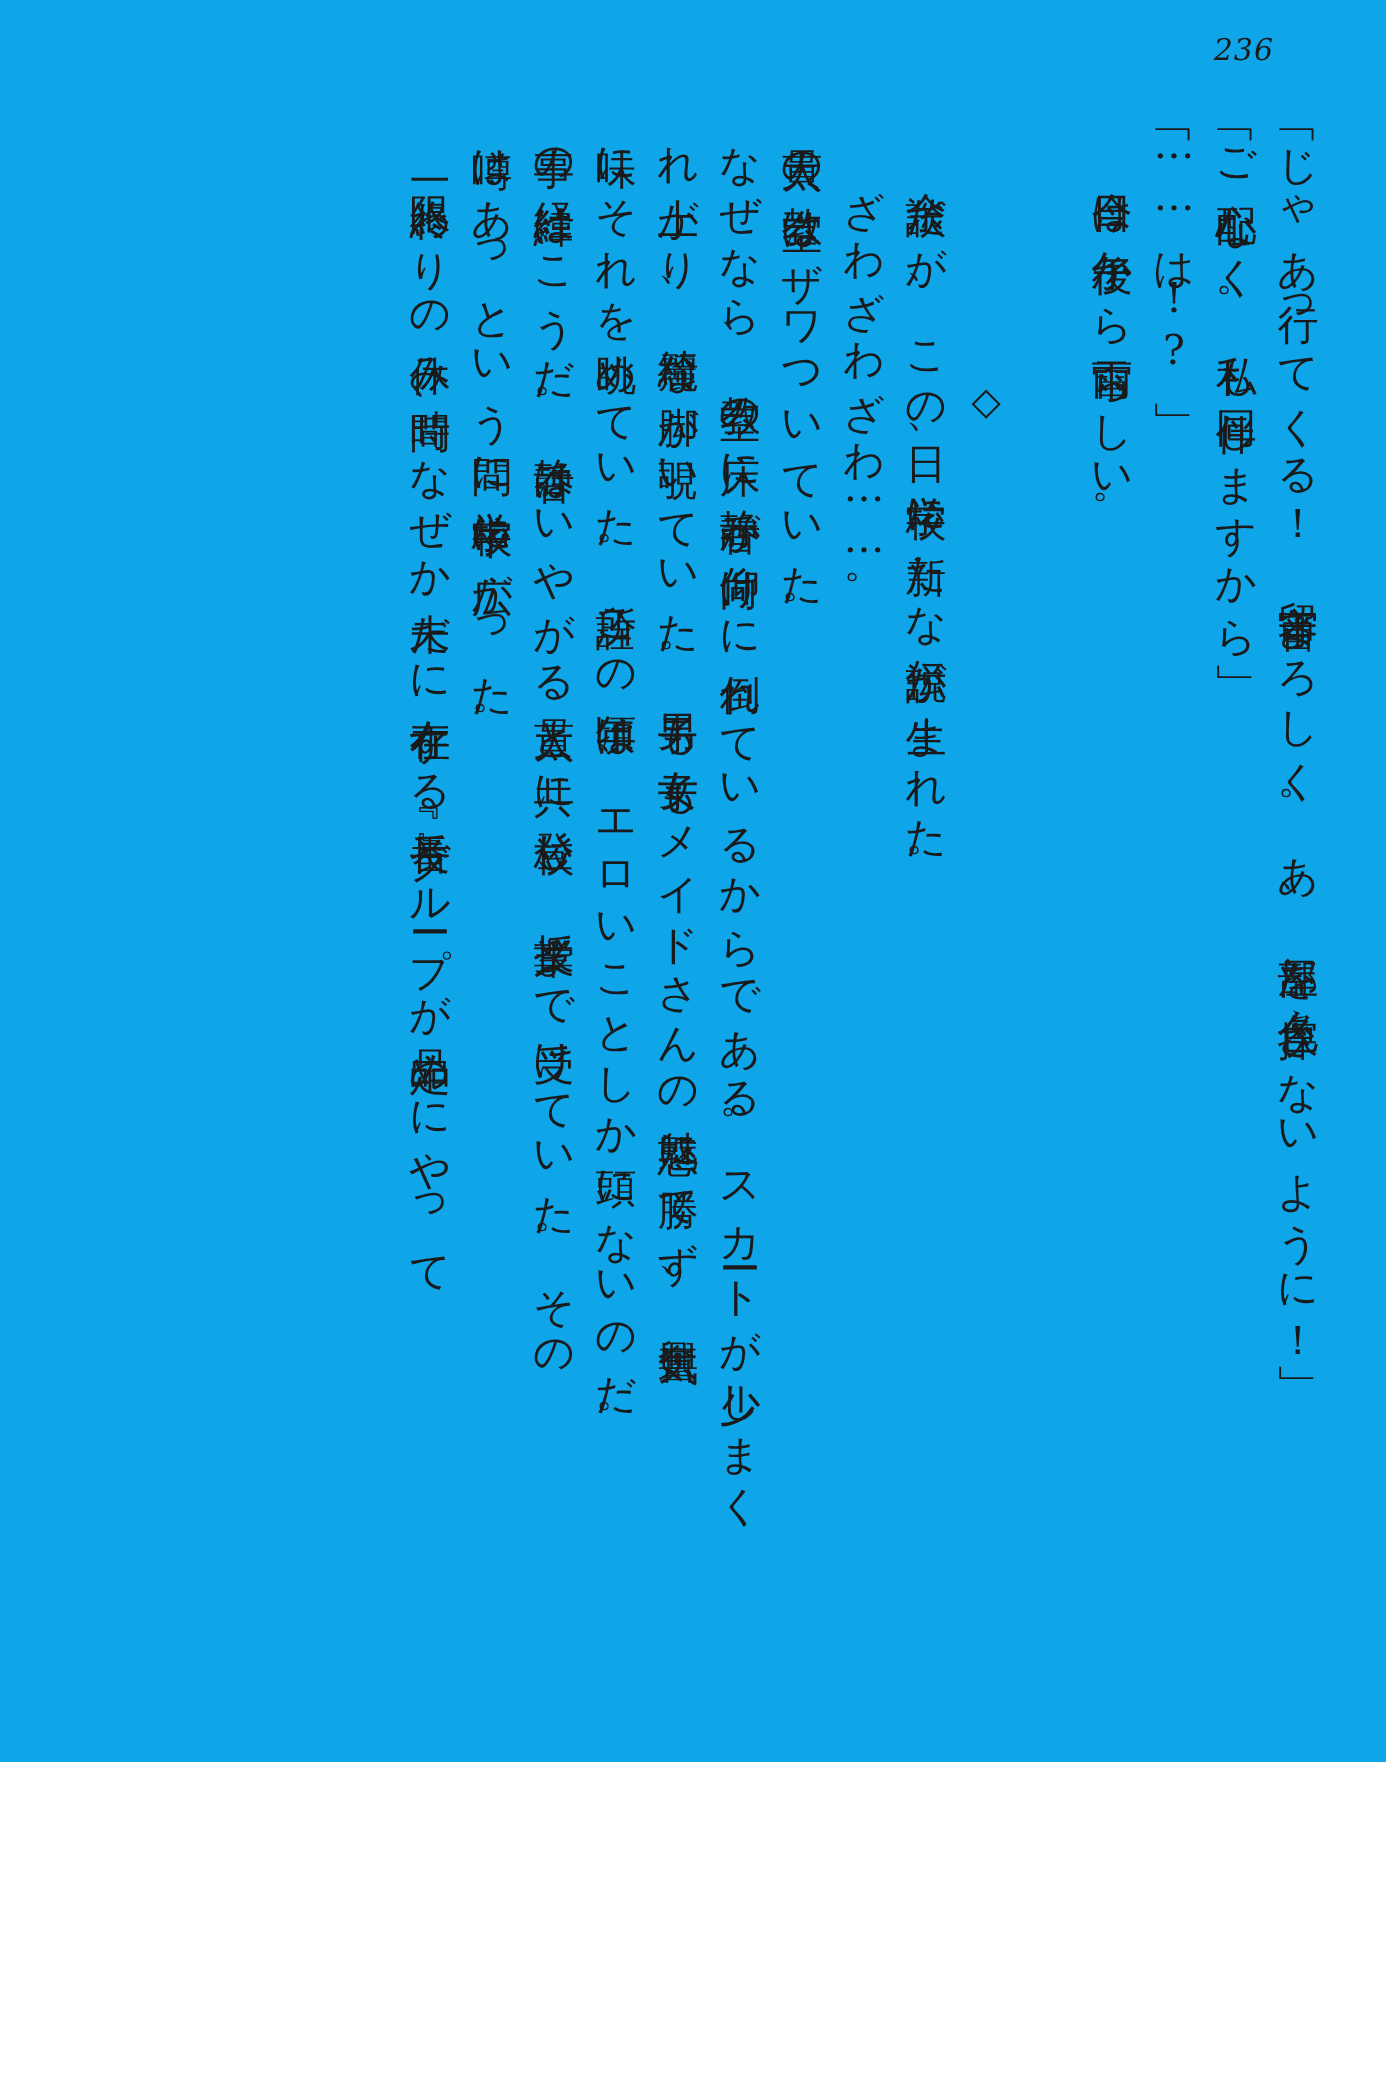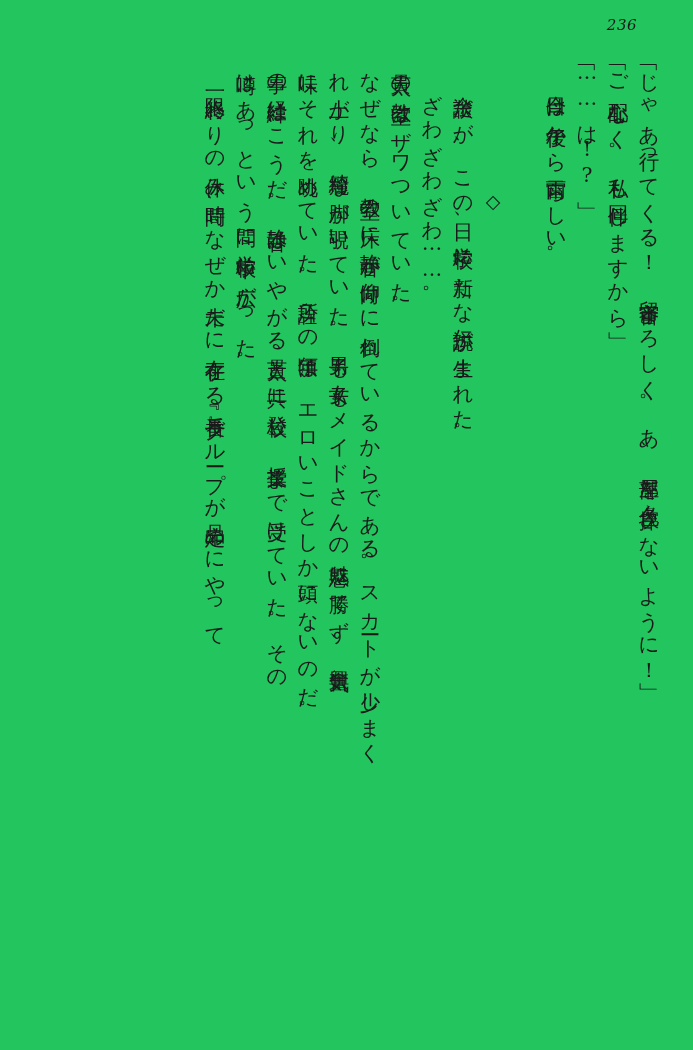--- a/index.html
+++ b/index.html
@@ -13,22 +13,22 @@
     font-family: "DejaVu Serif", "Liberation Serif", serif;
     color: #1a1a1a;
     position: relative;
     overflow: hidden;
   }
   .page {
     position: absolute;
     left: 0;
     top: 0;
     width: 693px;
-    height: 1050px;
-    background: #22c55e;
+    height: 881px;
+    background: #0ea5e9;
   }
   .page-number {
     position: absolute;
     top: 16px;
     right: 56px;
     font-size: 15px;
     font-style: italic;
     font-family: "DejaVu Serif", "Liberation Serif", serif;
     color: #1a1a1a;
     letter-spacing: 0.5px;

